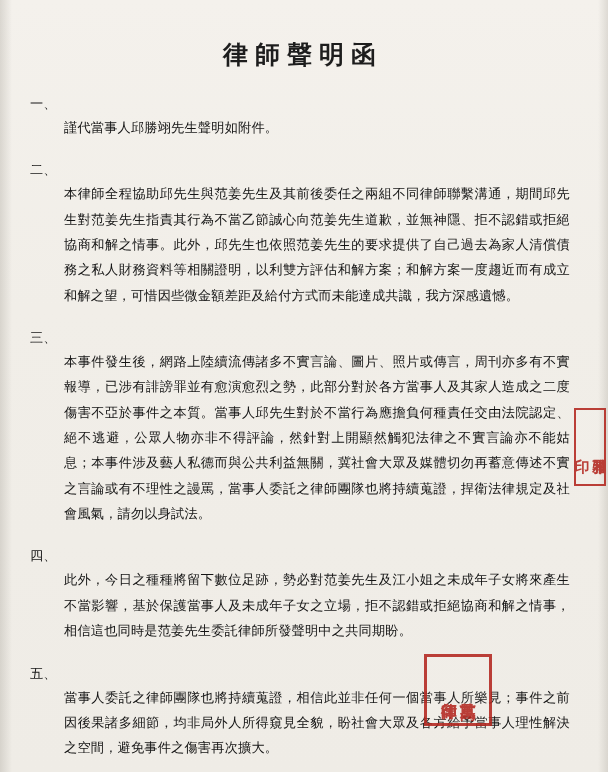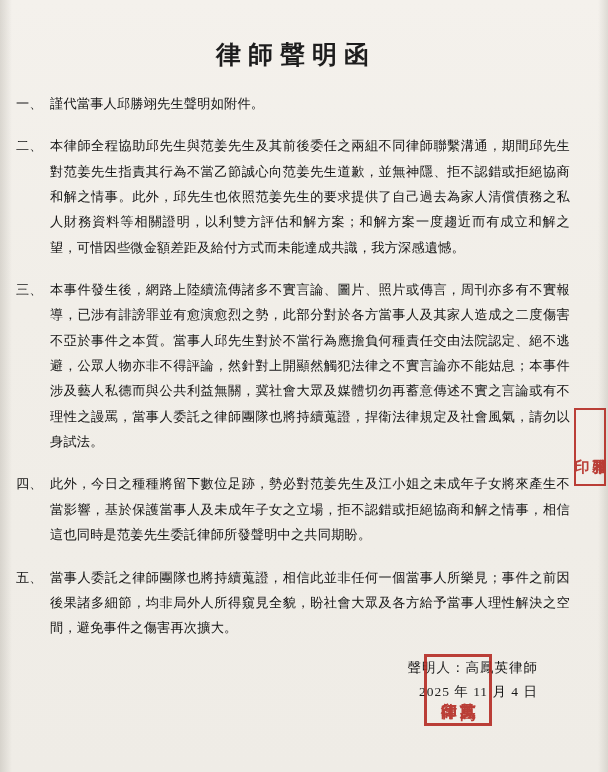--- a/index.html
+++ b/index.html
@@ -13,21 +13,21 @@
     font-family: "Liberation Serif", "DejaVu Serif", serif;
     overflow: hidden;
     position: relative;
   }
   .page {
     position: relative;
     width: 608px;
     height: 772px;
     background: linear-gradient(180deg, #f4f1ec 0%, #f1eee8 40%, #efece6 100%);
     box-sizing: border-box;
-    padding: 26px 30px 10px 14px;
+    padding: 26px 30px 10px 28px;
     overflow: hidden;
   }
   .doc-title {
     text-align: center;
     font-size: 25px;
     font-weight: bold;
     letter-spacing: 7px;
     color: #1d1d1d;
     margin: 12px 0 20px 0;
     font-family: "Liberation Serif", "DejaVu Serif", serif;
@@ -48,20 +48,21 @@
     flex: 0 0 auto;
     width: 34px;
     font-size: 13.2px;
     line-height: 1.92;
     color: #141414;
     letter-spacing: 0px;
   }
   .para .ptext {
     flex: 1 1 auto;
     letter-spacing: 0.2px;
+    margin-top: 24px;
   }
   .sign-block {
     margin-top: 18px;
     text-align: right;
     padding-right: 40px;
   }
   .sign-line {
     font-size: 13.5px;
     color: #141414;
     letter-spacing: 1px;

